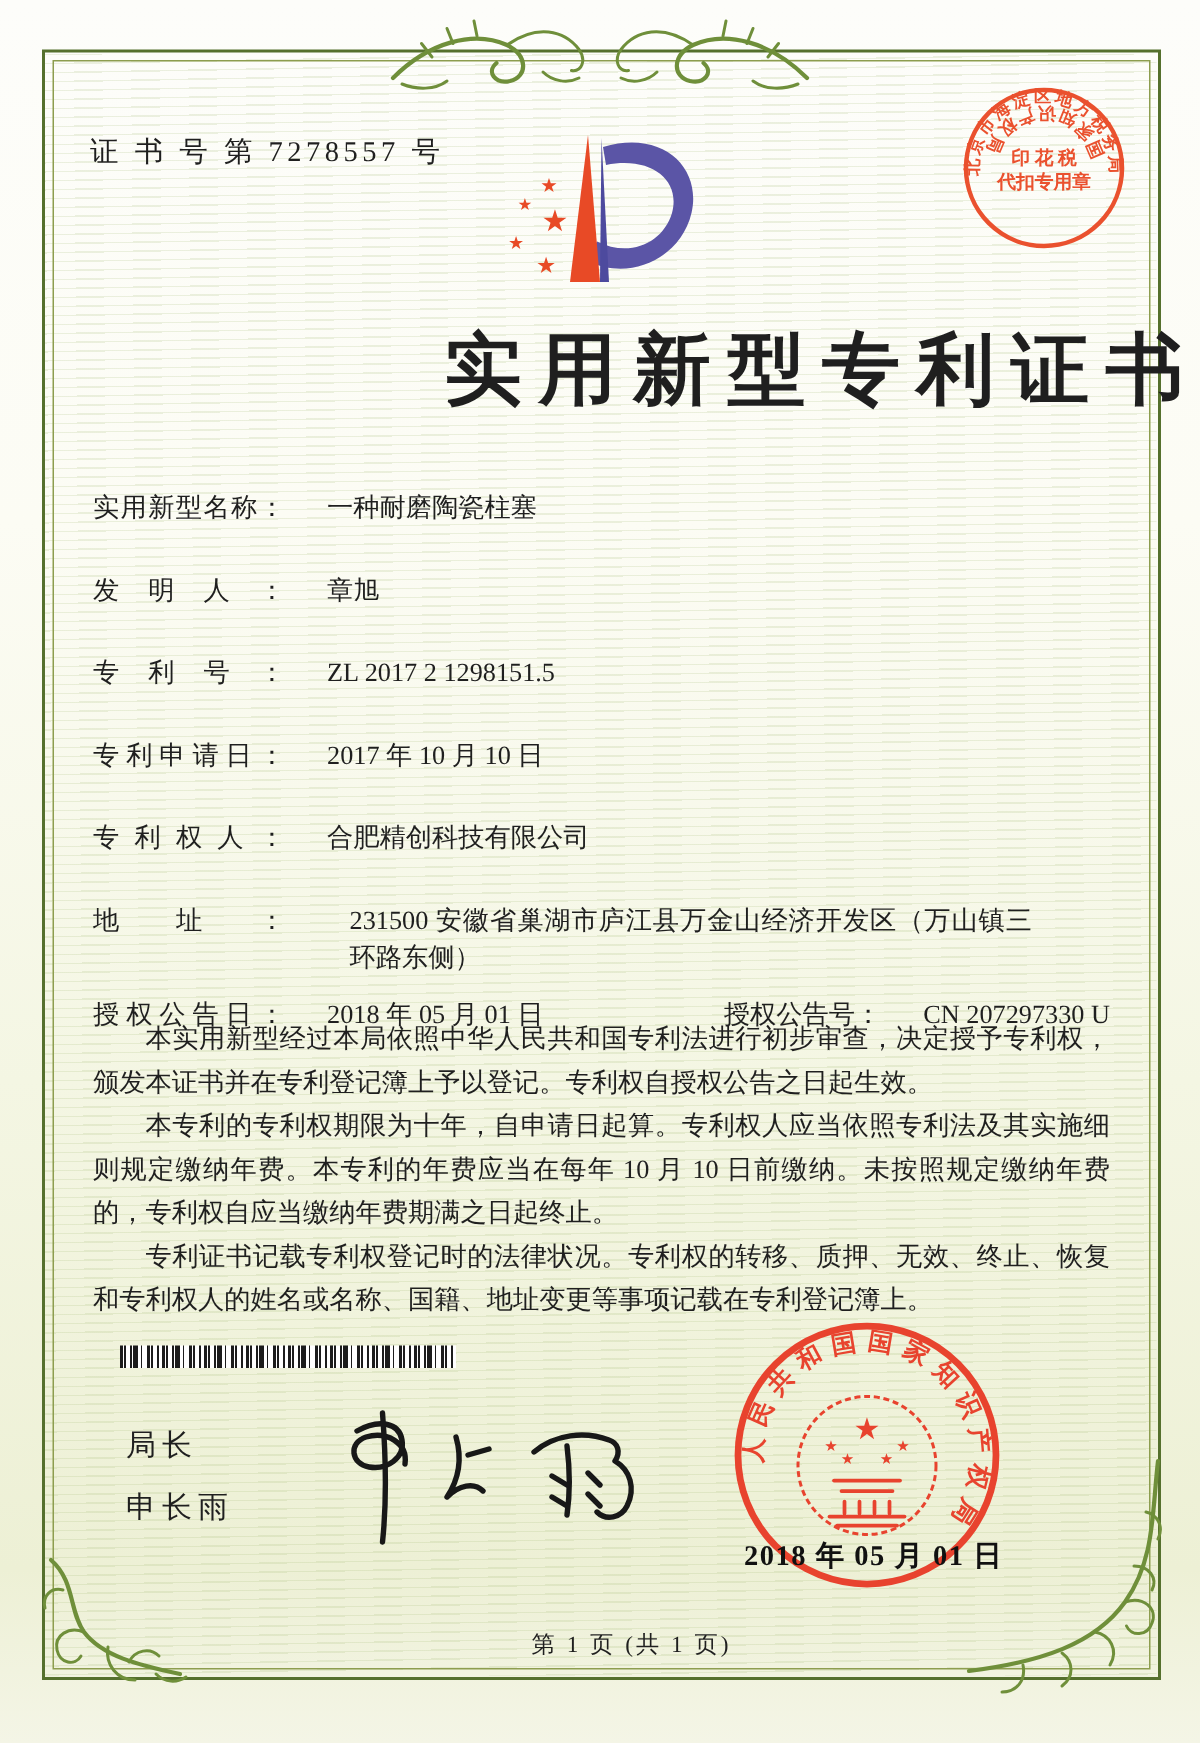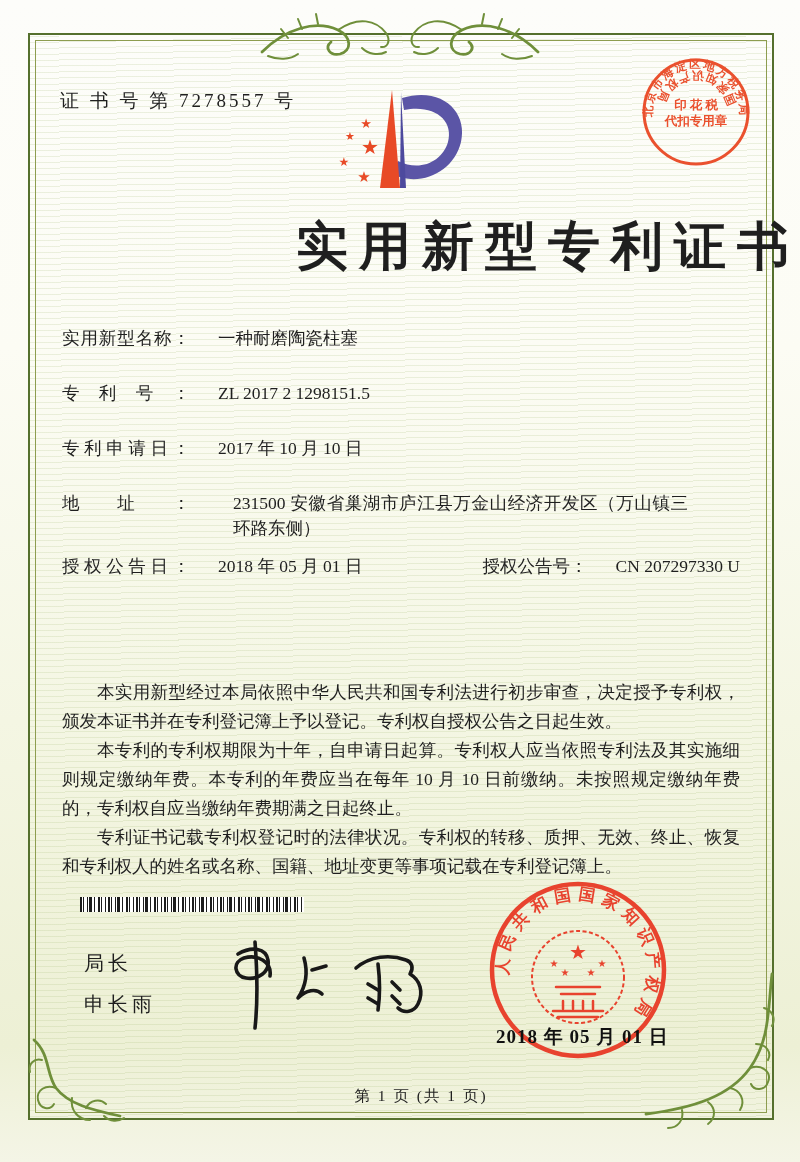--- a/index.html
+++ b/index.html
@@ -116,26 +116,34 @@
 </svg>
 
 <div class="title">实用新型专利证书</div>
 
 <div class="fields">
   <div class="frow">
     <span class="flabel">实用新型名称：</span>
     <span class="fvalue">一种耐磨陶瓷柱塞</span>
   </div>
   <div class="frow">
+    <span class="flabel">发明人：</span>
+    <span class="fvalue">章旭</span>
+  </div>
+  <div class="frow">
     <span class="flabel">专利号：</span>
     <span class="fvalue">ZL 2017 2 1298151.5</span>
   </div>
   <div class="frow">
     <span class="flabel">专利申请日：</span>
     <span class="fvalue">2017 年 10 月 10 日</span>
+  </div>
+  <div class="frow">
+    <span class="flabel">专利权人：</span>
+    <span class="fvalue">合肥精创科技有限公司</span>
   </div>
   <div class="frow" style="margin-bottom:0;gap:15px;">
     <span class="flabel">地址：</span>
     <span class="fvalue addr">231500 安徽省巢湖市庐江县万金山经济开发区（万山镇三环路东侧）</span>
   </div>
   <div class="grant-row">
     <span class="flabel">授权公告日：</span>
     <span class="fvalue">2018 年 05 月 01 日</span>
     <span class="grant-right">
       <span>授权公告号：</span>

